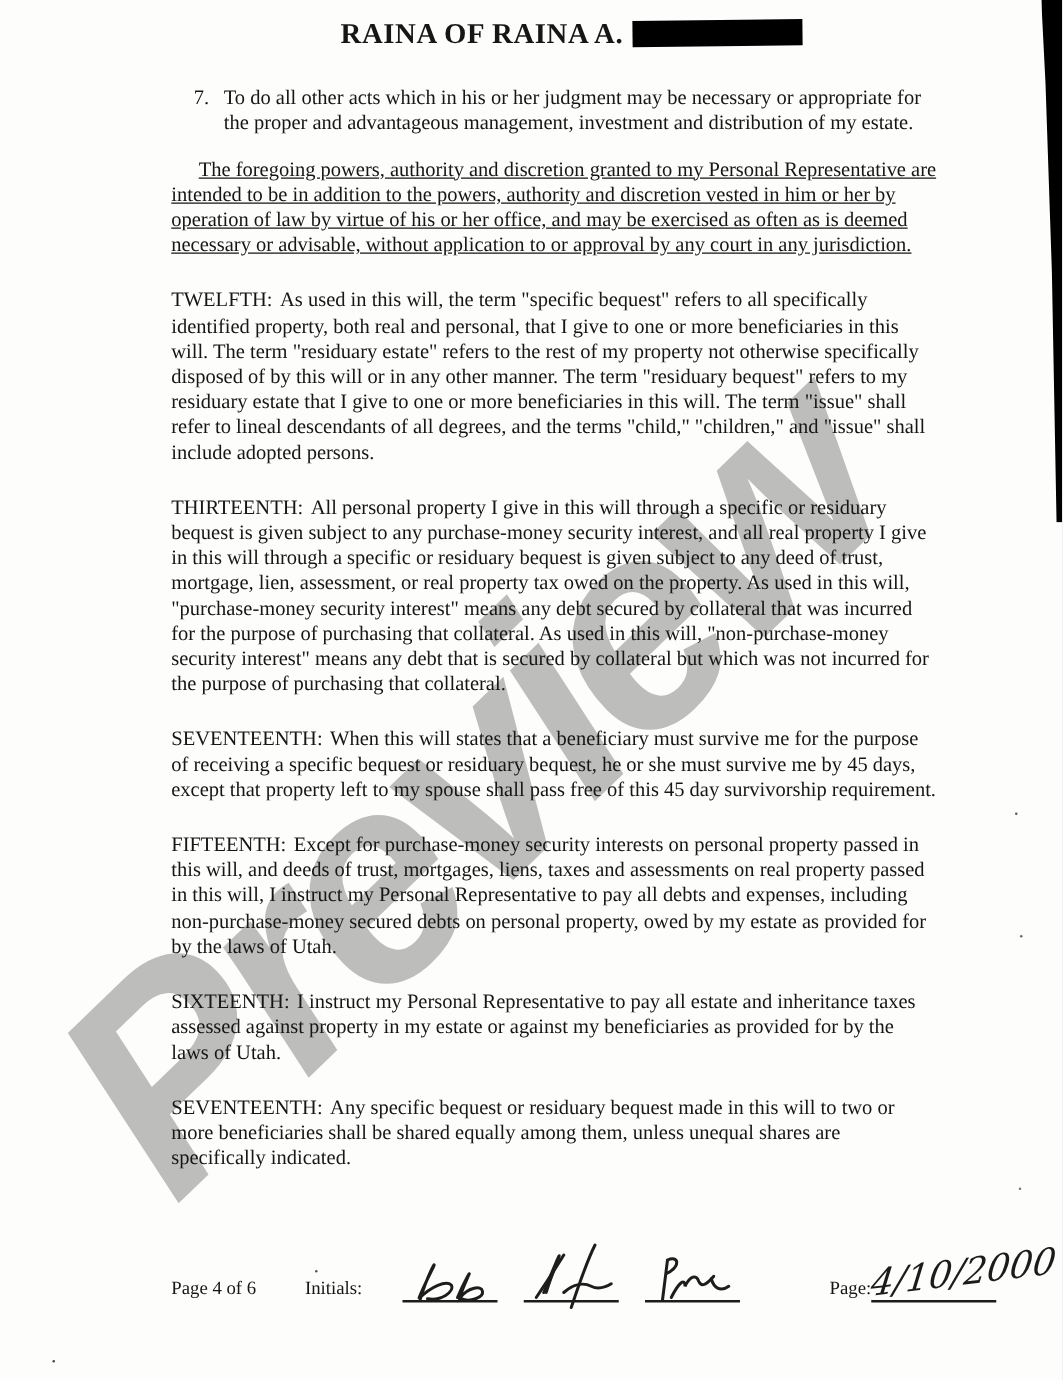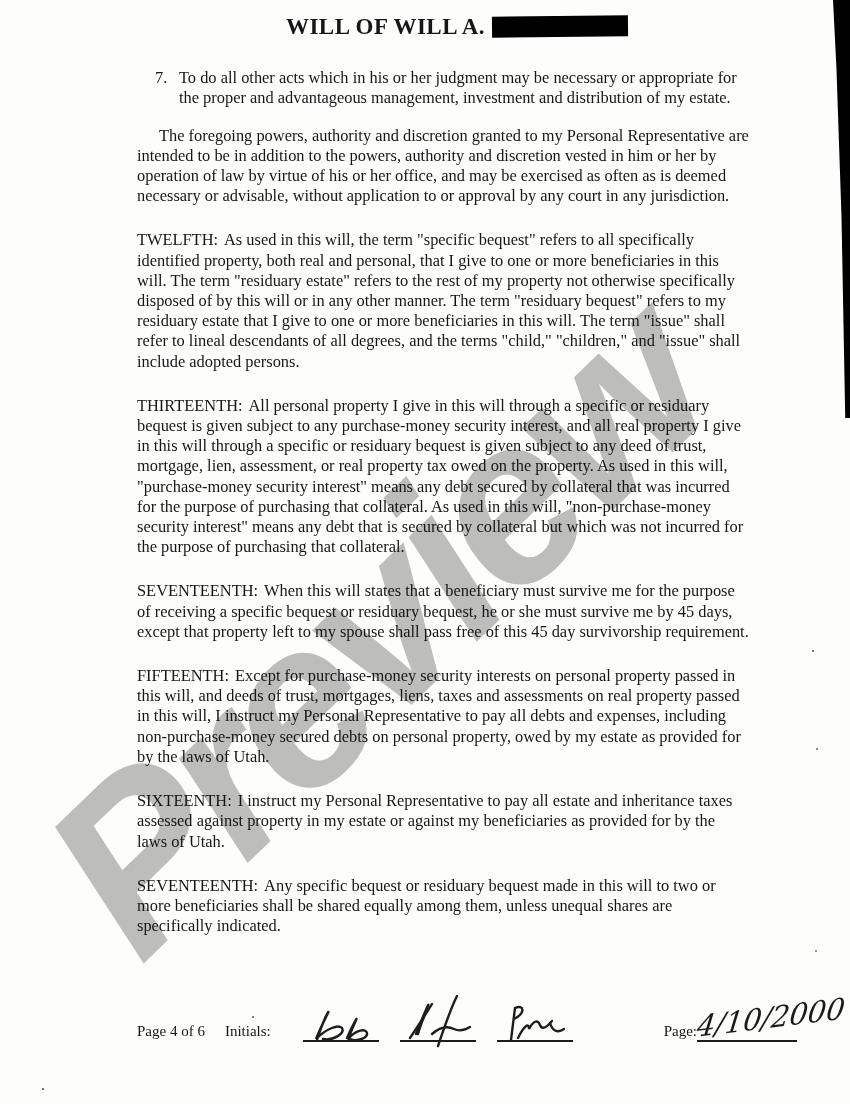--- a/index.html
+++ b/index.html
@@ -34,29 +34,29 @@
     margin:16px 0 0 28px; text-align:center; font-size:23px; font-weight:700;
     letter-spacing:.5px; white-space:nowrap;
   }
   .redaction{
     display:inline-block; width:136px; height:21px; background:#000;
     margin-left:7px; vertical-align:-3px; transform:rotate(-.6deg);
   }
   .body-text{font-size:16.4px; line-height:20.2px;}
   .item7{display:flex; margin:31px 0 0; padding-left:18px;}
   .item7 .num{width:24px; flex:none;}
-  .p-foregoing{margin:17px 0 0; text-indent:22px;}
+  .p-foregoing{margin:17px 0 0; text-indent:22px;text-decoration:underline;}
   .section{margin:24px 0 0;}
   .sec-label{font-weight:400; margin-right:6px;}
   
   .footer{
     position:absolute; left:137px; top:1018px; width:660px; z-index:2;
     display:flex; align-items:flex-end; font-size:15px;
   }
-  .page-label{margin-right:20px; padding-bottom:2px;}
+  .page-label{margin-right:39px; padding-bottom:2px;}
   .initials-label{margin-right:32px; padding-bottom:2px;}
   .sigline{
     position:relative; width:76px; height:22px; margin-right:21px;
     border-bottom:2px solid #1c1c1c;
   }
   .sigline svg{position:absolute; left:2px; bottom:-12px; overflow:visible;}
   .sig-path{fill:none; stroke:#1d1d1d; stroke-width:2.4; stroke-linecap:round;}
   .date-label{margin-left:auto; padding-bottom:2px;}
   .dateline{position:relative; width:100px; height:22px; border-bottom:2px solid #1c1c1c;}
   .handwritten-date{
@@ -69,21 +69,21 @@
 <body>
 
 <div class="page">
 
   <div class="watermark">Preview</div>
   <div class="edge-wedge"></div>
   <div class="noise"></div>
 
   <div class="content body-text">
 
-    <h1 class="title"><span>WILL OF WILL A.</span><span class="redaction"></span></h1>
+    <h1 class="title"><span>RAINA OF RAINA A.</span><span class="redaction"></span></h1>
 
     <div class="item7">
       <span class="num">7.</span>
       <span>To do all other acts which in his or her judgment may be necessary or appropriate for the proper and advantageous management, investment and distribution of my estate.</span>
     </div>
 
     <p class="p-foregoing">The foregoing powers, authority and discretion granted to my Personal Representative are intended to be in addition to the powers, authority and discretion vested in him or her by operation of law by virtue of his or her office, and may be exercised as often as is deemed necessary or advisable, without application to or approval by any court in any jurisdiction.</p>
 
     <p class="section">
       <span class="sec-label">TWELFTH:</span><span>As used in this will, the term "specific bequest" refers to all specifically identified property, both real and personal, that I give to one or more beneficiaries in this will. The term "residuary estate" refers to the rest of my property not otherwise specifically disposed of by this will or in any other manner.  The term "residuary bequest" refers to my residuary estate that I give to one or more beneficiaries in this will.  The term "issue" shall refer to lineal descendants of all degrees, and the terms "child," "children," and "issue" shall include adopted persons.</span>

